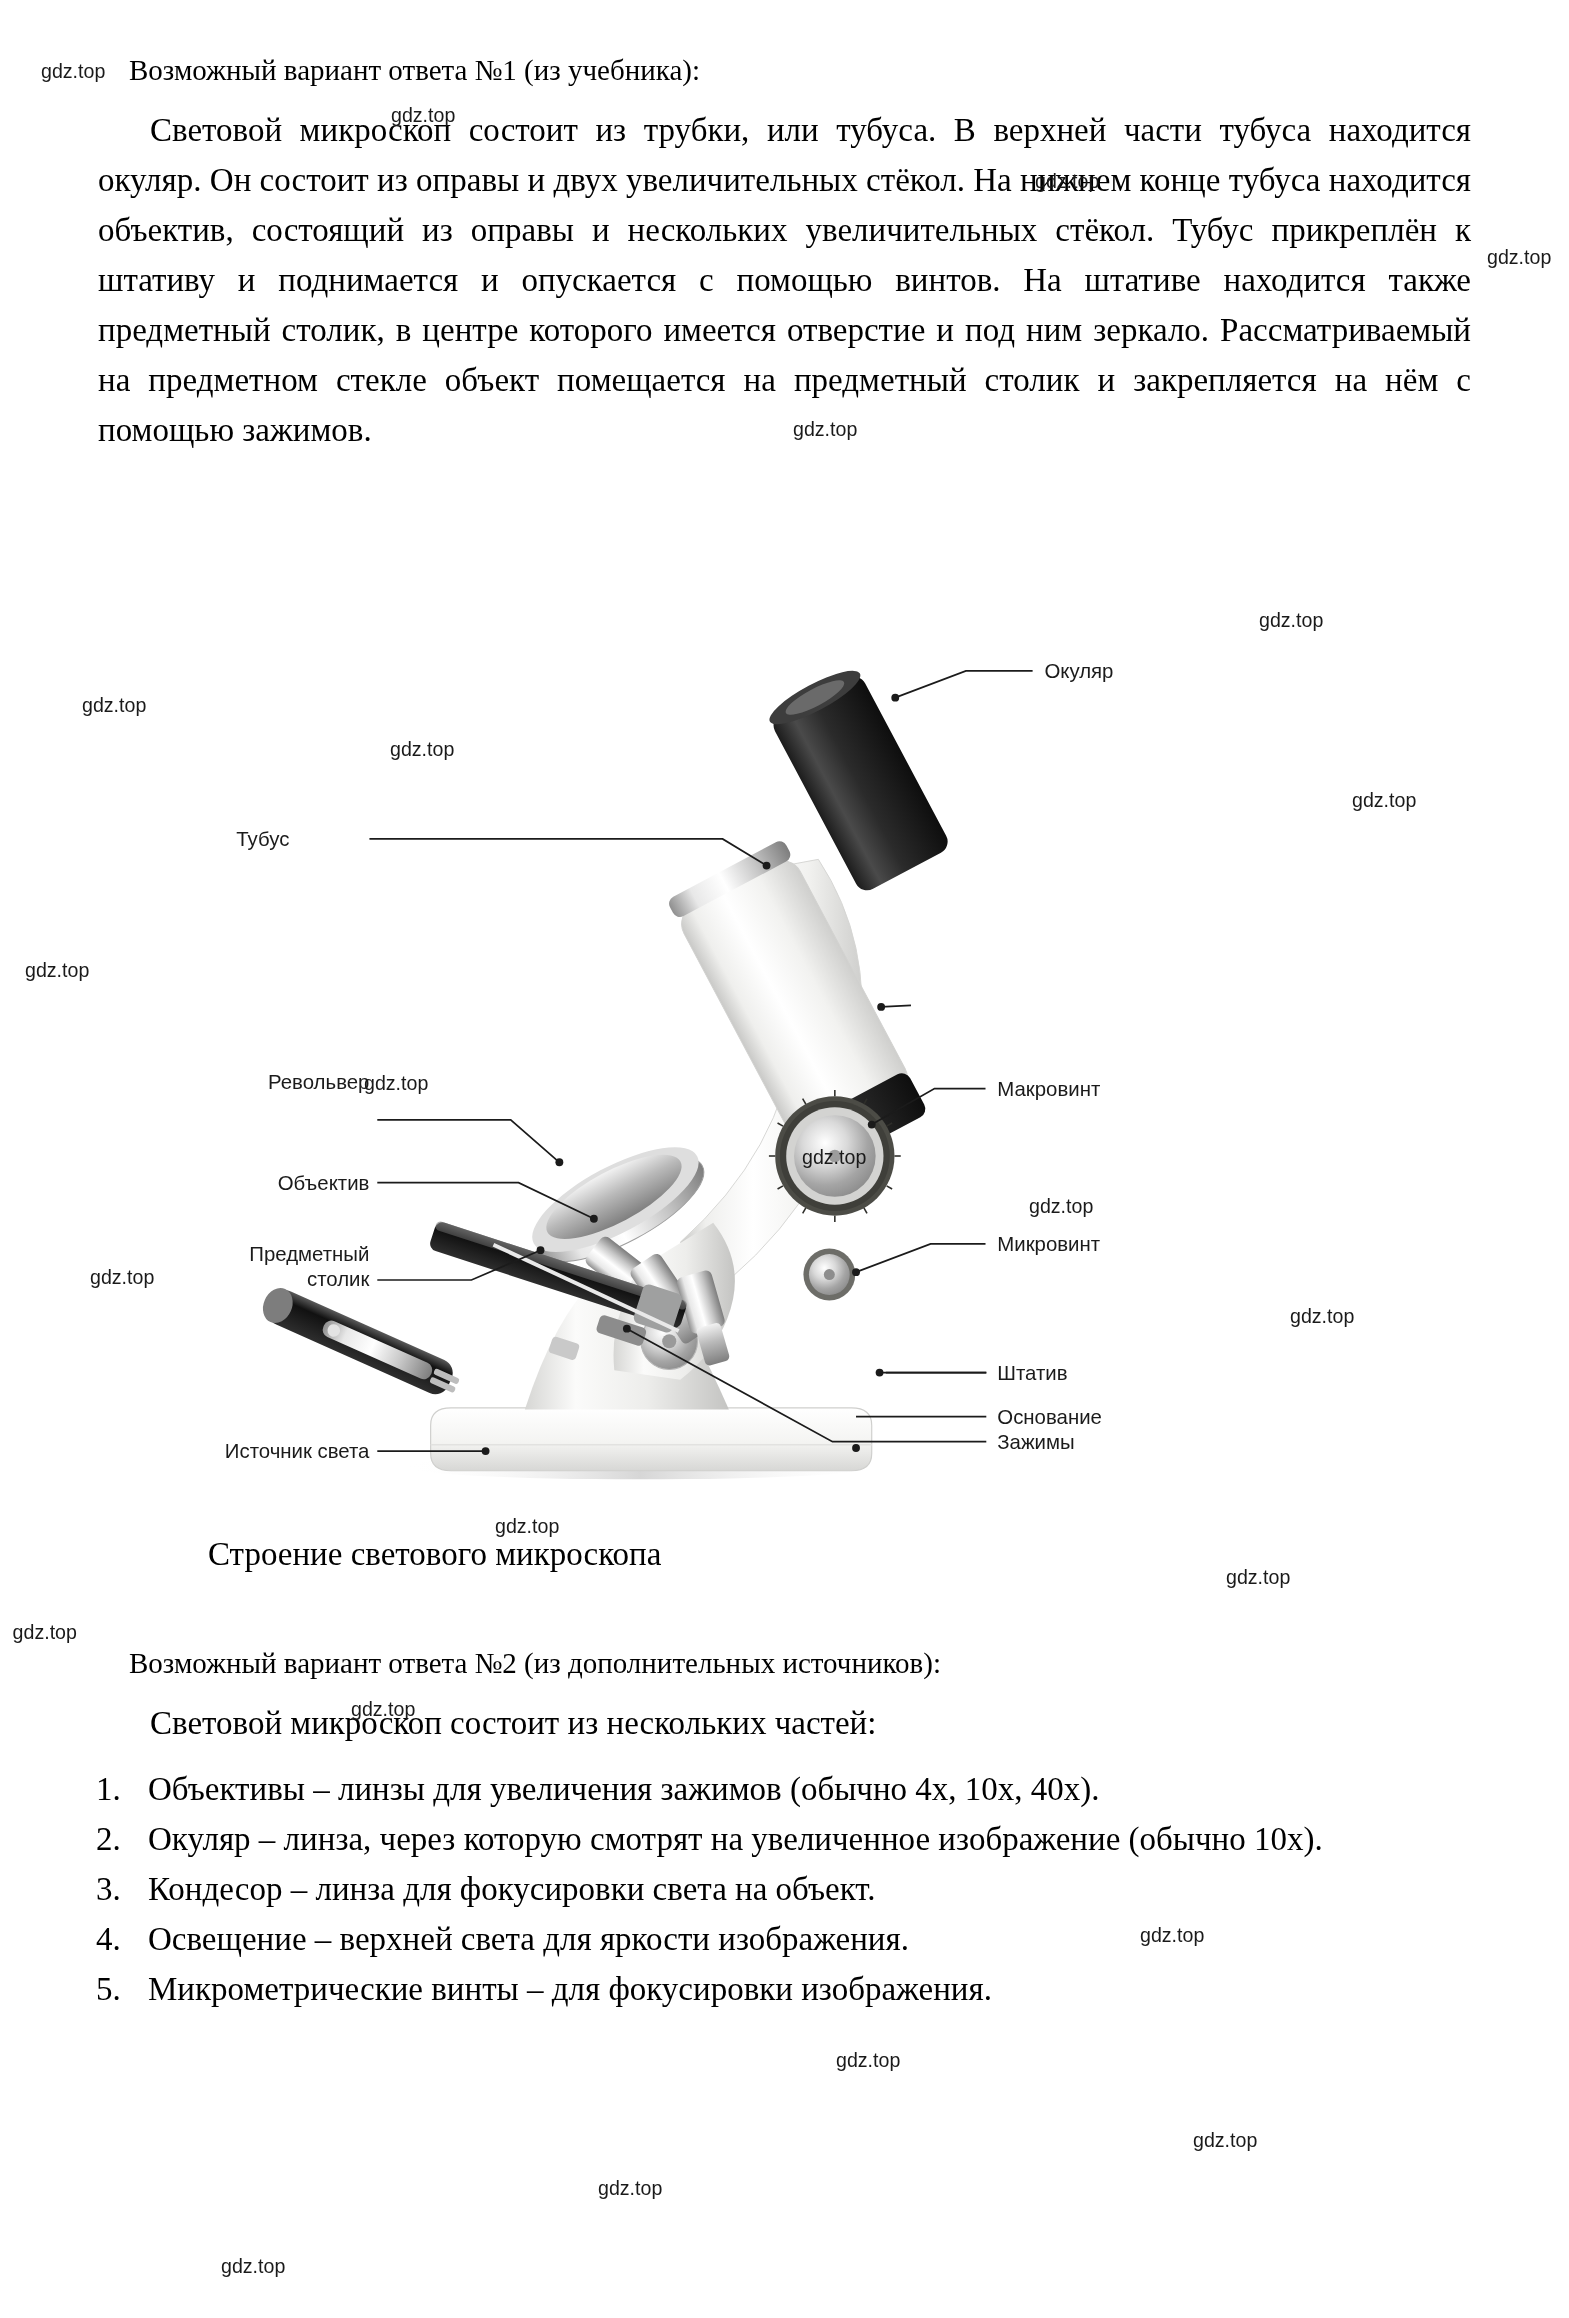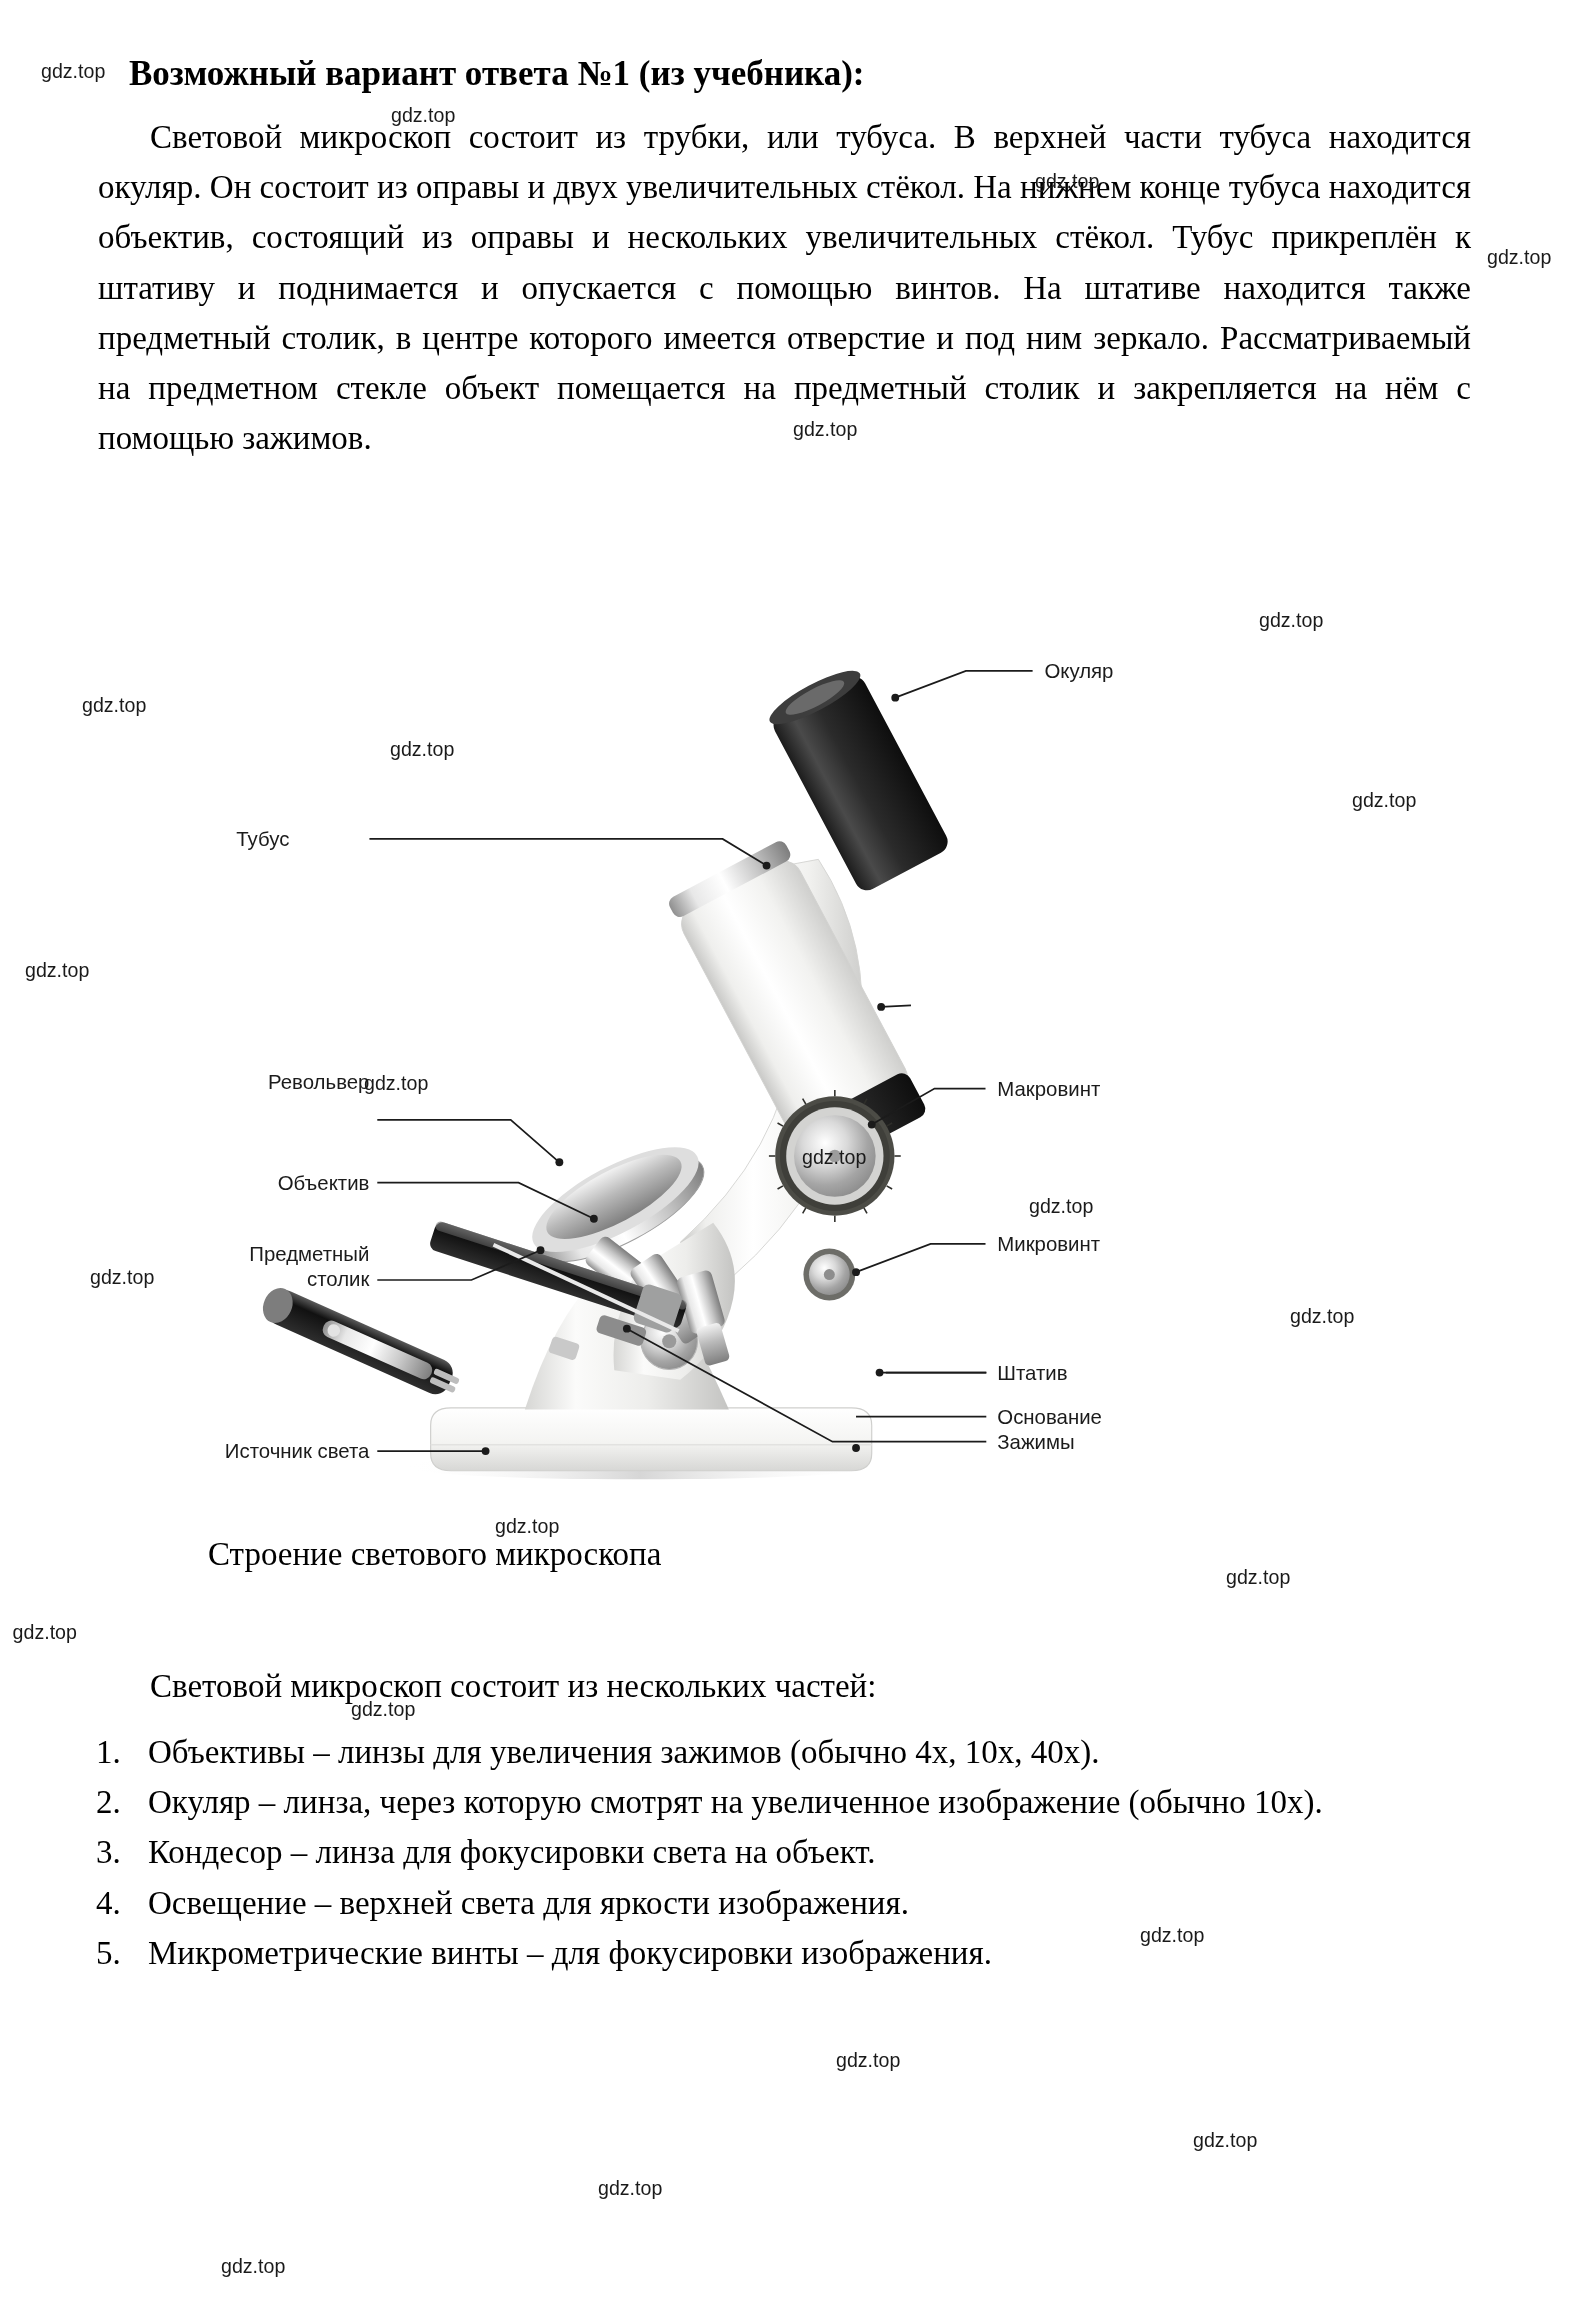--- a/index.html
+++ b/index.html
@@ -48,22 +48,22 @@
 
   
   .doc {
     position: absolute;
     left: 82px;
     top: 52px;
     width: 1405px;
     z-index: 2;
   }
   h2.heading {
-    font-size: 35px;
-    font-weight: bold;
+    font-size: 29px;
+    font-weight: normal;
     margin: 0 0 4.7px 0;
     line-height: 1.26;
     text-align: justify;
     text-indent: 47px;
   }
   h2.heading.second {
     text-indent: 47px;
     margin-top: 0;
   }
   p.body {
@@ -391,20 +391,21 @@
           <text class="lbl" x="1270" y="973">Основание</text>
         </g>
 
       </g>
     </svg>
   </div>
 
   <div class="caption">Строение светового микроскопа</div>
 
   <div class="doc" style="top:1645px;">
+    <h2 class="heading second">Возможный вариант ответа №2 (из дополнительных источников):</h2>
     <p class="body">Световой микроскоп состоит из нескольких частей:</p>
     <ol class="list">
       <li>Объективы – линзы для увеличения зажимов (обычно 4х, 10х, 40х).</li>
       <li>Окуляр – линза, через которую смотрят на увеличенное изображение (обычно 10х).</li>
       <li class="nojust">Кондесор – линза для фокусировки света на объект.</li>
       <li class="nojust">Освещение – верхней света для яркости изображения.</li>
       <li class="nojust">Микрометрические винты – для фокусировки изображения.</li>
     </ol>
   </div>
 

